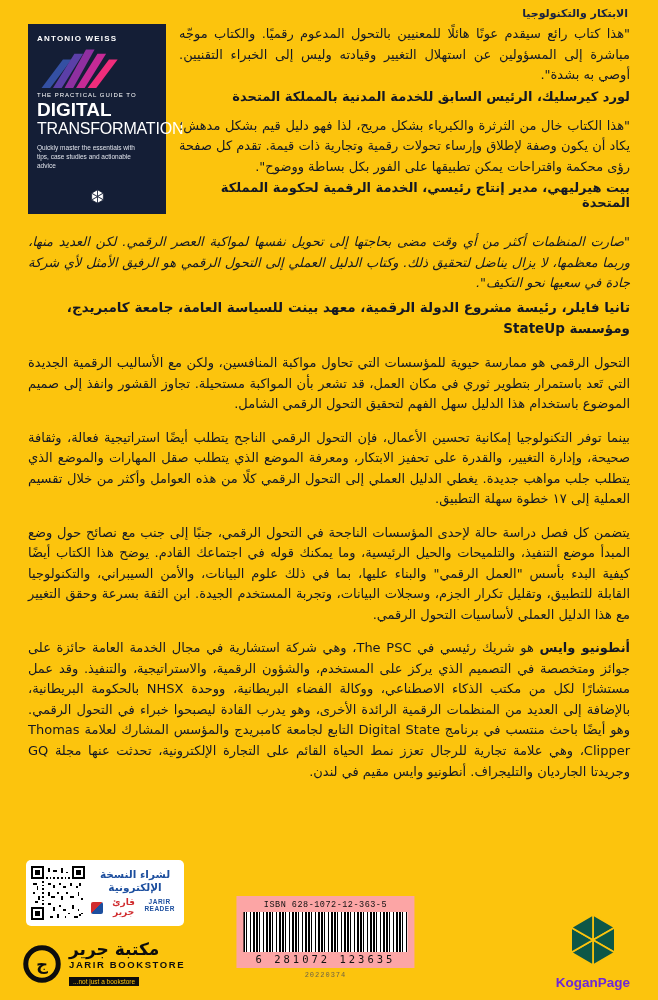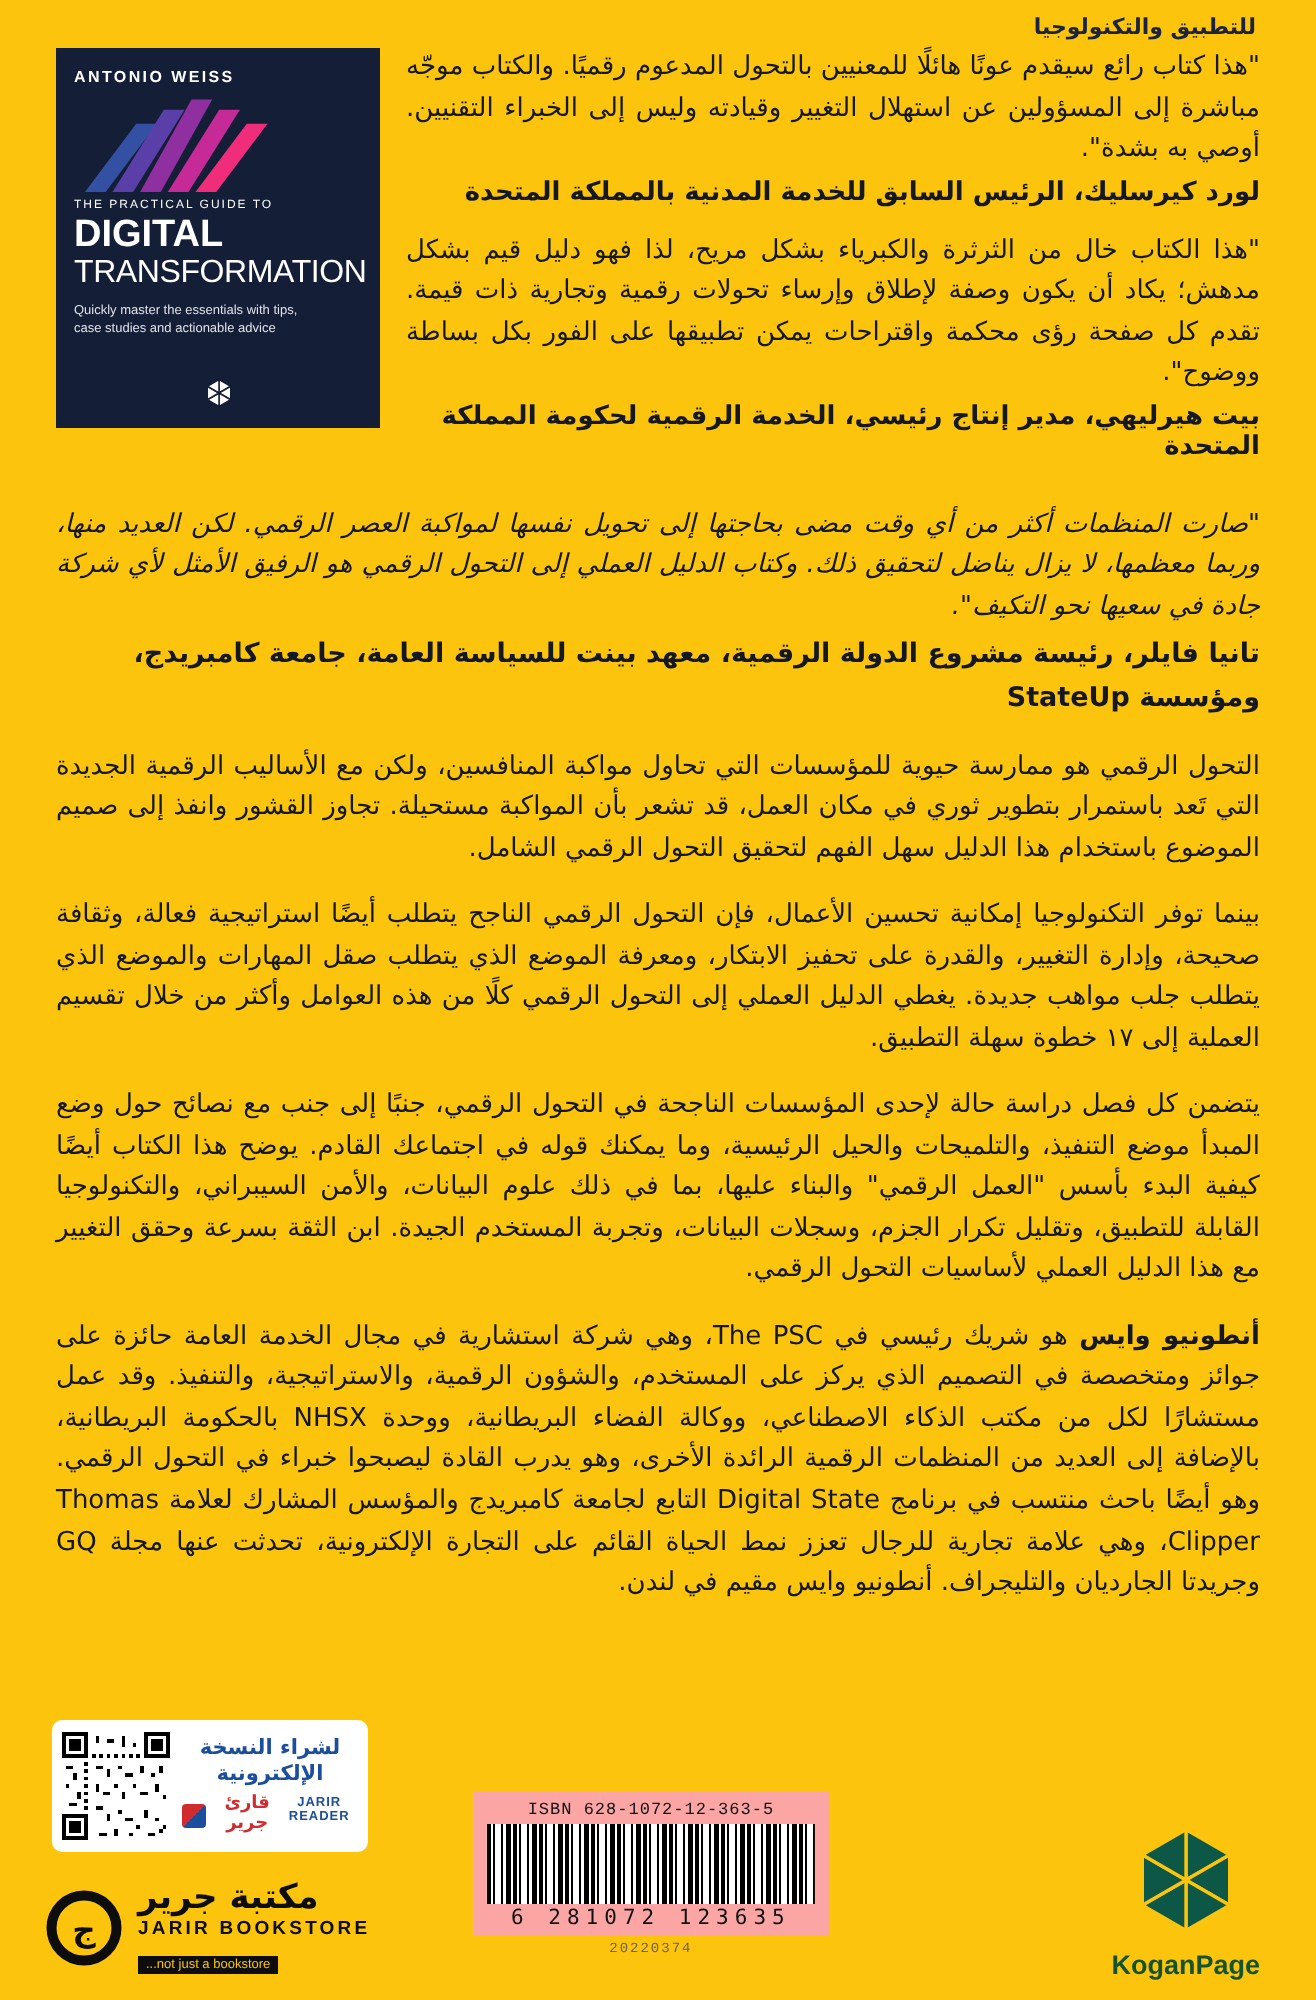--- a/index.html
+++ b/index.html
@@ -4,21 +4,21 @@
 <style>
   html,body{margin:0;padding:0;background:#ffffff;}
   .page{position:relative;width:658px;height:1000px;background:#fcc40d;overflow:hidden;
         font-family:"DejaVu Sans",sans-serif;color:#141824;}
   .content{position:absolute;top:0;left:0;right:0;bottom:148px;padding:5px 28px 0;
            direction:rtl;overflow:hidden;}
   .category{font-size:11px;font-weight:bold;color:#1a2340;margin:2px 2px 4px 0;}
   .top-row{display:flex;direction:ltr;gap:13px;margin-top:4px;}
 
   
-  .cover-thumb{flex:none;width:162px;height:190px;background:#141e36;color:#fff;
+  .cover-thumb{flex:none;width:138px;height:190px;background:#141e36;color:#fff;
                padding:10px 9px;box-sizing:border-box;display:flex;flex-direction:column;
                direction:ltr;text-align:left;font-family:"Liberation Sans",sans-serif;}
   .cv-author{font-size:8px;font-weight:bold;letter-spacing:1.2px;}
   .cv-logo{width:72%;height:auto;margin:5px 0 3px;}
   .cv-series{font-size:6px;letter-spacing:1px;margin-top:1px;}
   .cv-title1{font-size:19px;font-weight:800;line-height:1.05;margin-top:2px;}
   .cv-title2{font-size:16px;font-weight:400;letter-spacing:-0.2px;}
   .cv-tagline{font-size:6.5px;line-height:1.35;margin-top:6px;color:#dfe2ea;width:88%;}
   .cv-pub{margin-top:auto;display:flex;justify-content:center;}
 
@@ -60,30 +60,30 @@
   .isbn{font-family:"Liberation Mono",monospace;font-size:8.5px;letter-spacing:.5px;color:#111;}
   .bars{height:40px;margin-top:2px;background:
         repeating-linear-gradient(90deg,#000 0 2px,#fff 2px 3px,#000 3px 4px,#fff 4px 7px,
         #000 7px 8px,#fff 8px 9.5px,#000 9.5px 12px,#fff 12px 13px);}
   .digits{font-family:"DejaVu Sans Mono",monospace;font-size:10.5px;letter-spacing:3px;
           margin-top:1px;color:#111;}
   .print-code{font-size:7px;color:#6f6444;margin-top:3px;letter-spacing:1px;
               font-family:"Liberation Mono",monospace;}
   .kogan{position:absolute;right:28px;top:60px;text-align:center;}
   .kp-hex{width:56px;height:56px;}
-  .kp-name{font-size:13.5px;font-weight:bold;color:#14532d;margin-top:3px;
+  .kp-name{font-size:13.5px;font-weight:bold;color:#6d28d9;margin-top:3px;
            font-family:"Liberation Sans",sans-serif;}
 </style>
 </head>
 <body>
 
 <div class="page">
   <div class="content">
 
-    <div class="category">للتطبيق والتكنولوجيا</div>
+    <div class="category">الابتكار والتكنولوجيا</div>
 
     <div class="top-row">
 
       <div class="cover-thumb">
         <div class="cv-author">ANTONIO WEISS</div>
         <svg class="cv-logo" viewBox="0 0 120 56" aria-hidden="true">
           <polygon points="6,56 18,56 48,16 36,16" fill="#3450a3"></polygon>
           <polygon points="22,56 34,56 64,8 52,8" fill="#5b3fa8"></polygon>
           <polygon points="38,56 50,56 80,2 68,2" fill="#8f2fa0"></polygon>
           <polygon points="54,56 66,56 96,8 84,8" fill="#c62a96"></polygon>

